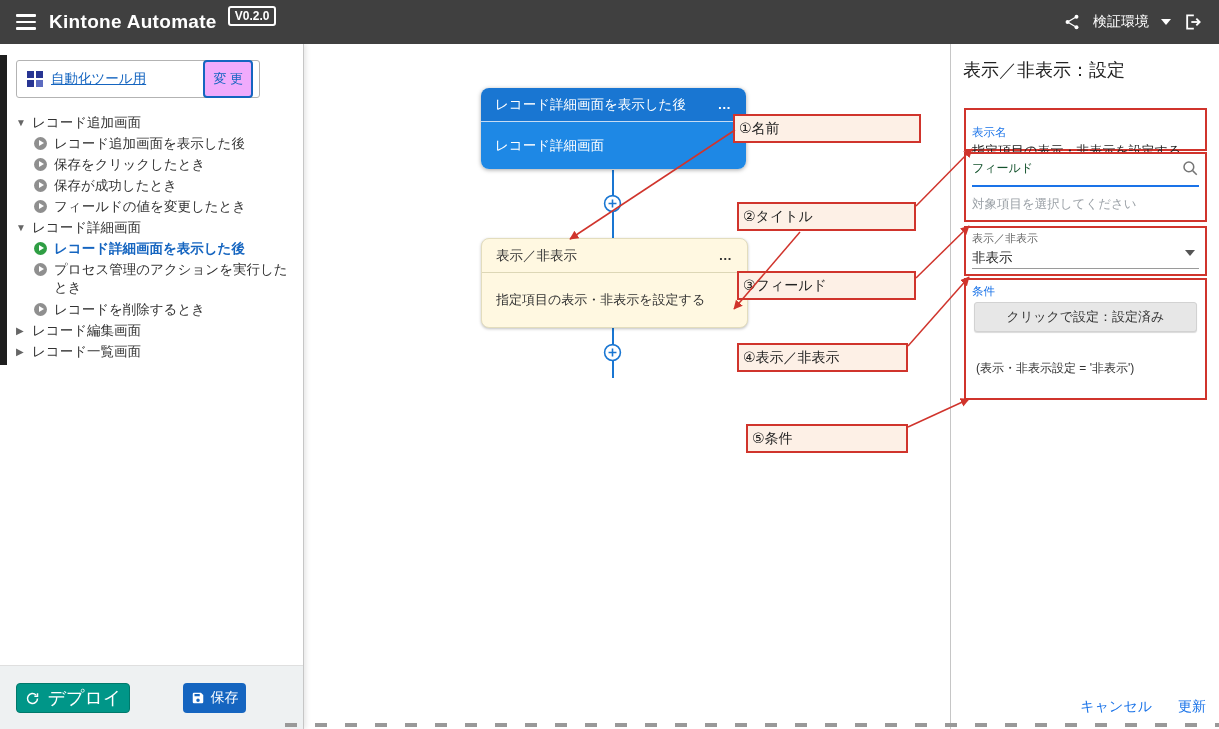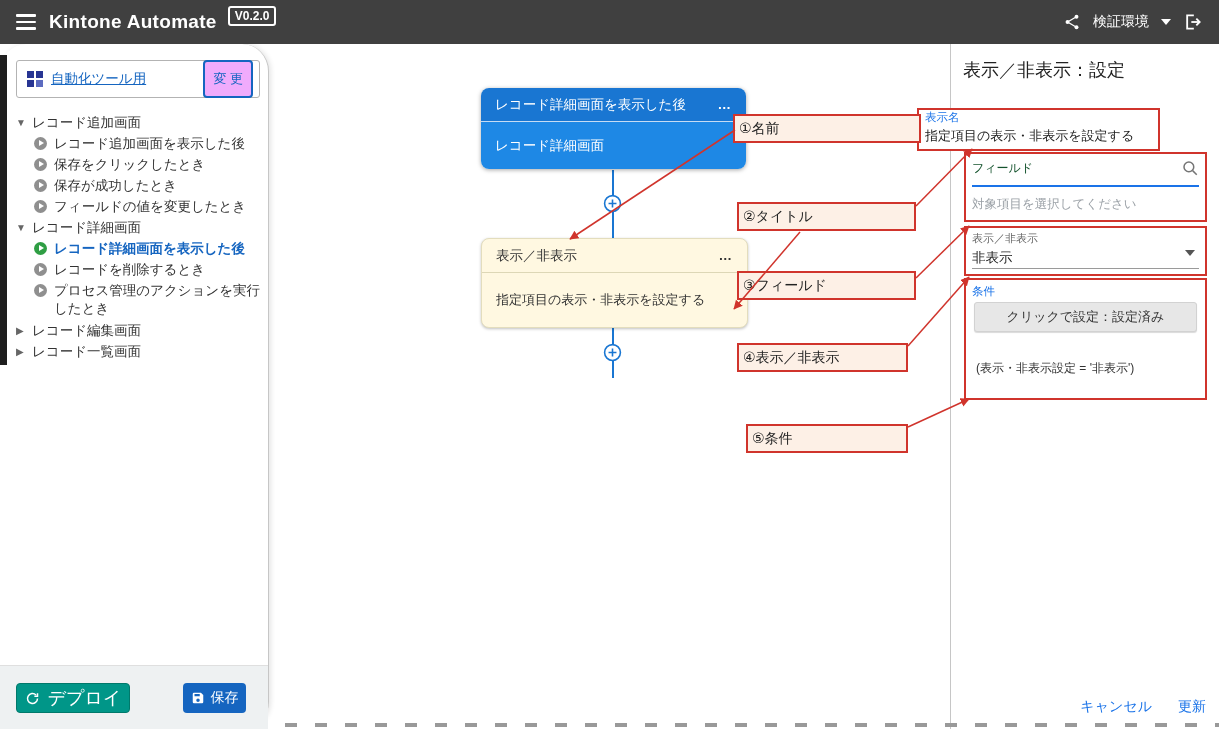--- a/index.html
+++ b/index.html
@@ -15,22 +15,22 @@
   .appbar-title { font-size:19px; font-weight:600; letter-spacing:.3px; }
   .version-badge { border:2px solid #fff; border-radius:3px; font-size:12px; font-weight:700;
                    padding:1px 5px; align-self:flex-start; margin-top:6px; margin-left:-2px; }
   .appbar-right { margin-left:auto; display:flex; align-items:center; gap:12px; }
   .env-label { font-size:14px; cursor:pointer; }
   .caret-down { width:0; height:0; border-left:5px solid transparent; border-right:5px solid transparent;
                 border-top:6px solid #fff; cursor:pointer; }
   .icon-btn { display:flex; align-items:center; cursor:pointer; }
 
   
-  .sidebar { position:absolute; top:44px; left:0; width:269px; bottom:0; background:#fff;
-             border-right:1px solid #c6c6c6; box-shadow:2px 0 5px rgba(0,0,0,.10); z-index:40;border-radius:27px; }
+  .sidebar { position:absolute; top:44px; left:0; width:304px; bottom:0; background:#fff;
+             border-right:1px solid #c6c6c6; box-shadow:2px 0 5px rgba(0,0,0,.10); z-index:40; }
   .scroll-strip { position:absolute; top:11px; left:0; width:7px; height:310px; background:#1e1e1e; }
   .app-select-box { position:absolute; top:16px; left:16px; width:244px; height:38px;
                     border:1px solid #b3b3b3; border-radius:3px; display:flex; align-items:center;
                     padding:0 6px 0 9px; gap:7px; background:#fff; }
   .app-link { color:#1565c0; text-decoration:underline; font-size:13.5px; cursor:pointer; white-space:nowrap; }
   .change-btn { margin-left:auto; border:2px solid #1565c0; color:#1565c0; background:#f0abfc; border-radius:4px;
                 font-size:13px; padding:8px 8px; cursor:pointer; white-space:nowrap; }
   .tree { position:absolute; top:62px; left:0; right:4px; padding:6px 4px 0 16px; font-size:13.5px; color:#333; }
   .tree-group { display:flex; align-items:center; gap:5px; height:21px; cursor:pointer; }
   .tg-arrow { width:11px; font-size:10px; color:#666; line-height:21px; }
@@ -82,21 +82,21 @@
   .ann3 { left:737px; top:271px; width:179px; height:29px; }
   .ann4 { left:737px; top:343px; width:171px; height:29px; }
   .ann5 { left:746px; top:424px; width:162px; height:29px; }
   .overlay { position:absolute; top:0; left:0; z-index:50; pointer-events:none; }
 
   
   .panel-bg { position:absolute; top:44px; left:950px; right:0; bottom:0; background:#fff;
               border-left:1px solid #c6c6c6; z-index:2; }
   .panel-title { position:absolute; left:963px; top:58px; font-size:18px; color:#222; z-index:20; }
   .hl { position:absolute; border:2px solid #d0342c; z-index:30; background:#fff; }
-  .fbox1 { left:917px; top:108px; width:243px; height:43px; padding:0 6px; }
+  .fbox1 { left:964px; top:108px; width:243px; height:43px; padding:15px 6px; }
   .f-label-blue { font-size:11.5px; color:#1a73e8; }
   .f-value { font-size:13px; color:#222; margin-top:2px; white-space:nowrap; }
   .fbox2 { left:964px; top:152px; width:243px; height:70px; padding:5px 6px; }
   .fbox2-row { display:flex; align-items:center; }
   .fbox2 .field-label { font-size:12px; color:#14532d; }
   .search-ic { margin-left:auto; line-height:0; cursor:pointer; }
   .blue-underline { height:2px; background:#1a73e8; margin-top:8px; }
   .f-helper { font-size:12.5px; color:#9aa0a6; margin-top:9px; }
   .fbox3 { left:964px; top:226px; width:243px; height:50px; padding:3px 6px; cursor:pointer; }
   .f-label-gray { font-size:11px; color:#666; }
@@ -197,27 +197,27 @@
         <span class="ti-label">フィールドの値を変更したとき</span>
       </div>
       <div class="tree-group">
         <span class="tg-arrow">▼</span>
         <span class="ti-label">レコード詳細画面</span>
       </div>
       <div class="tree-item selected">
         <span class="event-icon"></span>
         <span class="ti-label">レコード詳細画面を表示した後</span>
       </div>
+      <div class="tree-item wrap">
+        <span class="event-icon"></span>
+        <span class="ti-label">プロセス管理のアクションを実行したとき</span>
+      </div>
       <div class="tree-item">
         <span class="event-icon"></span>
         <span class="ti-label">レコードを削除するとき</span>
-      </div>
-      <div class="tree-item wrap">
-        <span class="event-icon"></span>
-        <span class="ti-label">プロセス管理のアクションを実行したとき</span>
       </div>
       <div class="tree-group">
         <span class="tg-arrow">▶</span>
         <span class="ti-label">レコード編集画面</span>
       </div>
       <div class="tree-group">
         <span class="tg-arrow">▶</span>
         <span class="ti-label">レコード一覧画面</span>
       </div>
     </div>

